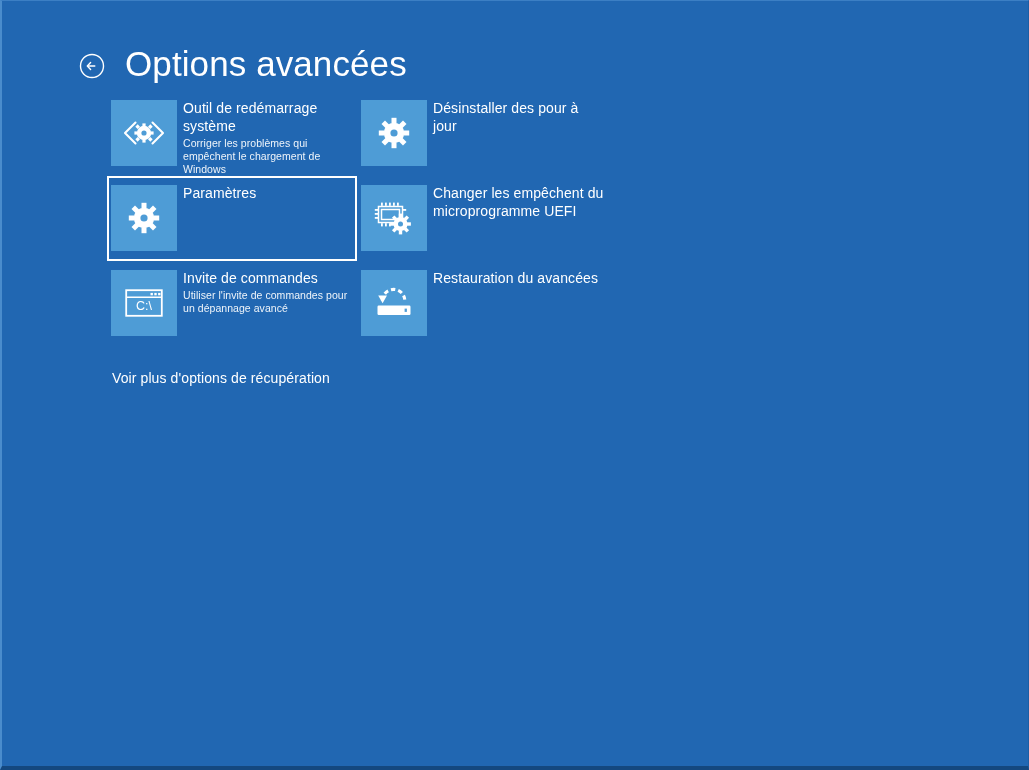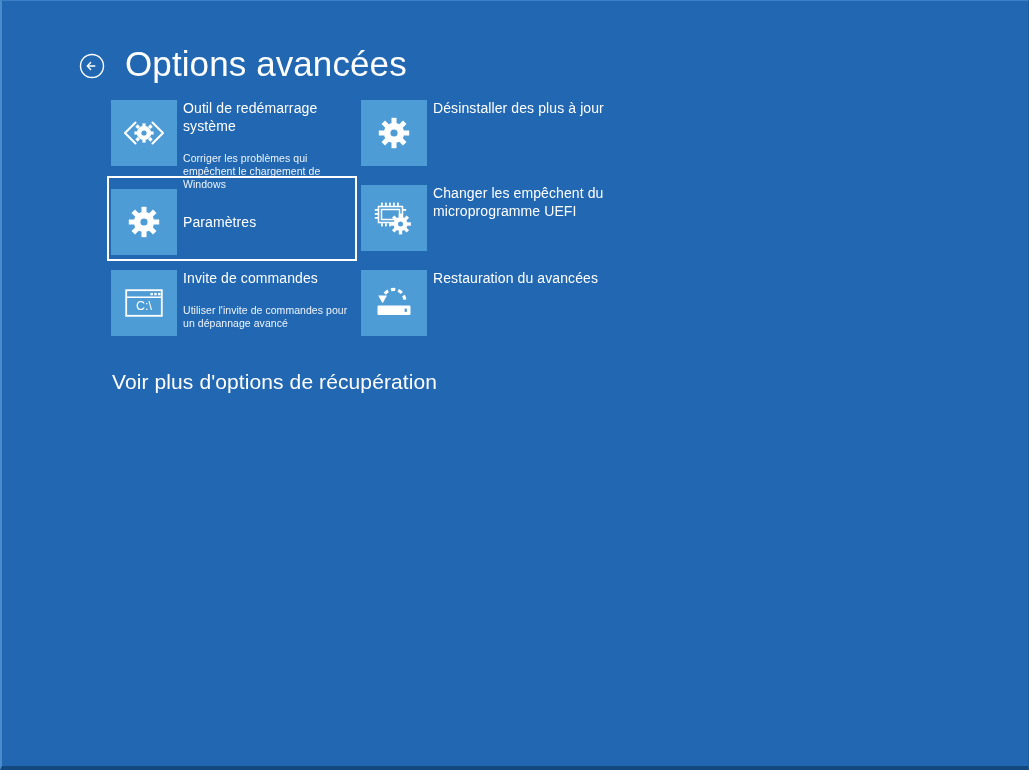--- a/index.html
+++ b/index.html
@@ -74,21 +74,20 @@
     width: 250px;
     height: 85px;
     box-sizing: border-box;
     display: flex;
     align-items: flex-start;
     border: 2px solid transparent;
     padding: 0;
   }
   .option-item.focused {
     border: 2px solid #ffffff;
-    align-items: center;
   }
   .option-tile {
     flex: 0 0 auto;
     width: 66px;
     height: 66px;
     margin: 7px 6px 0 2px;
     background: #4e9cd6;
     display: flex;
     align-items: center;
     justify-content: center;
@@ -104,30 +103,30 @@
     font-weight: 300;
     line-height: 18px;
     color: #ffffff;
     letter-spacing: 0.1px;
   }
   .option-desc {
     font-size: 10.5px;
     font-weight: 400;
     line-height: 13px;
     color: #eef4fa;
-    margin-top: 17px;
+    margin-top: 2px;
     letter-spacing: 0.05px;
   }
 
   
   #more-options-link {
     position: absolute;
     left: 110px;
     top: 369px;
-    font-size: 21px;
+    font-size: 14px;
     font-weight: 300;
     color: #ffffff;
     letter-spacing: 0.1px;
     cursor: pointer;
   }
 </style>
 </head>
 <body>
 
 <div id="screen">
@@ -183,21 +182,21 @@
               <rect x="9.2" y="-2.5" width="6" height="5"></rect>
               <rect x="-2.5" y="-15.2" width="5" height="6" transform="rotate(45)"></rect>
               <rect x="-2.5" y="9.2" width="5" height="6" transform="rotate(45)"></rect>
               <rect x="-15.2" y="-2.5" width="6" height="5" transform="rotate(45)"></rect>
               <rect x="9.2" y="-2.5" width="6" height="5" transform="rotate(45)"></rect>
               <circle cx="0" cy="0" r="3.6" fill="#4e9cd6"></circle>
             </g>
           </svg>
         </div>
         <div class="option-text">
-          <div class="option-title">Désinstaller des plus à jour</div>
+          <div class="option-title">Désinstaller des pour à jour</div>
           <div class="option-desc"></div>
         </div>
       </div>
 
     </div>
 
     <div class="grid-row">
 
       <div class="option-item focused">
         <div class="option-tile">

